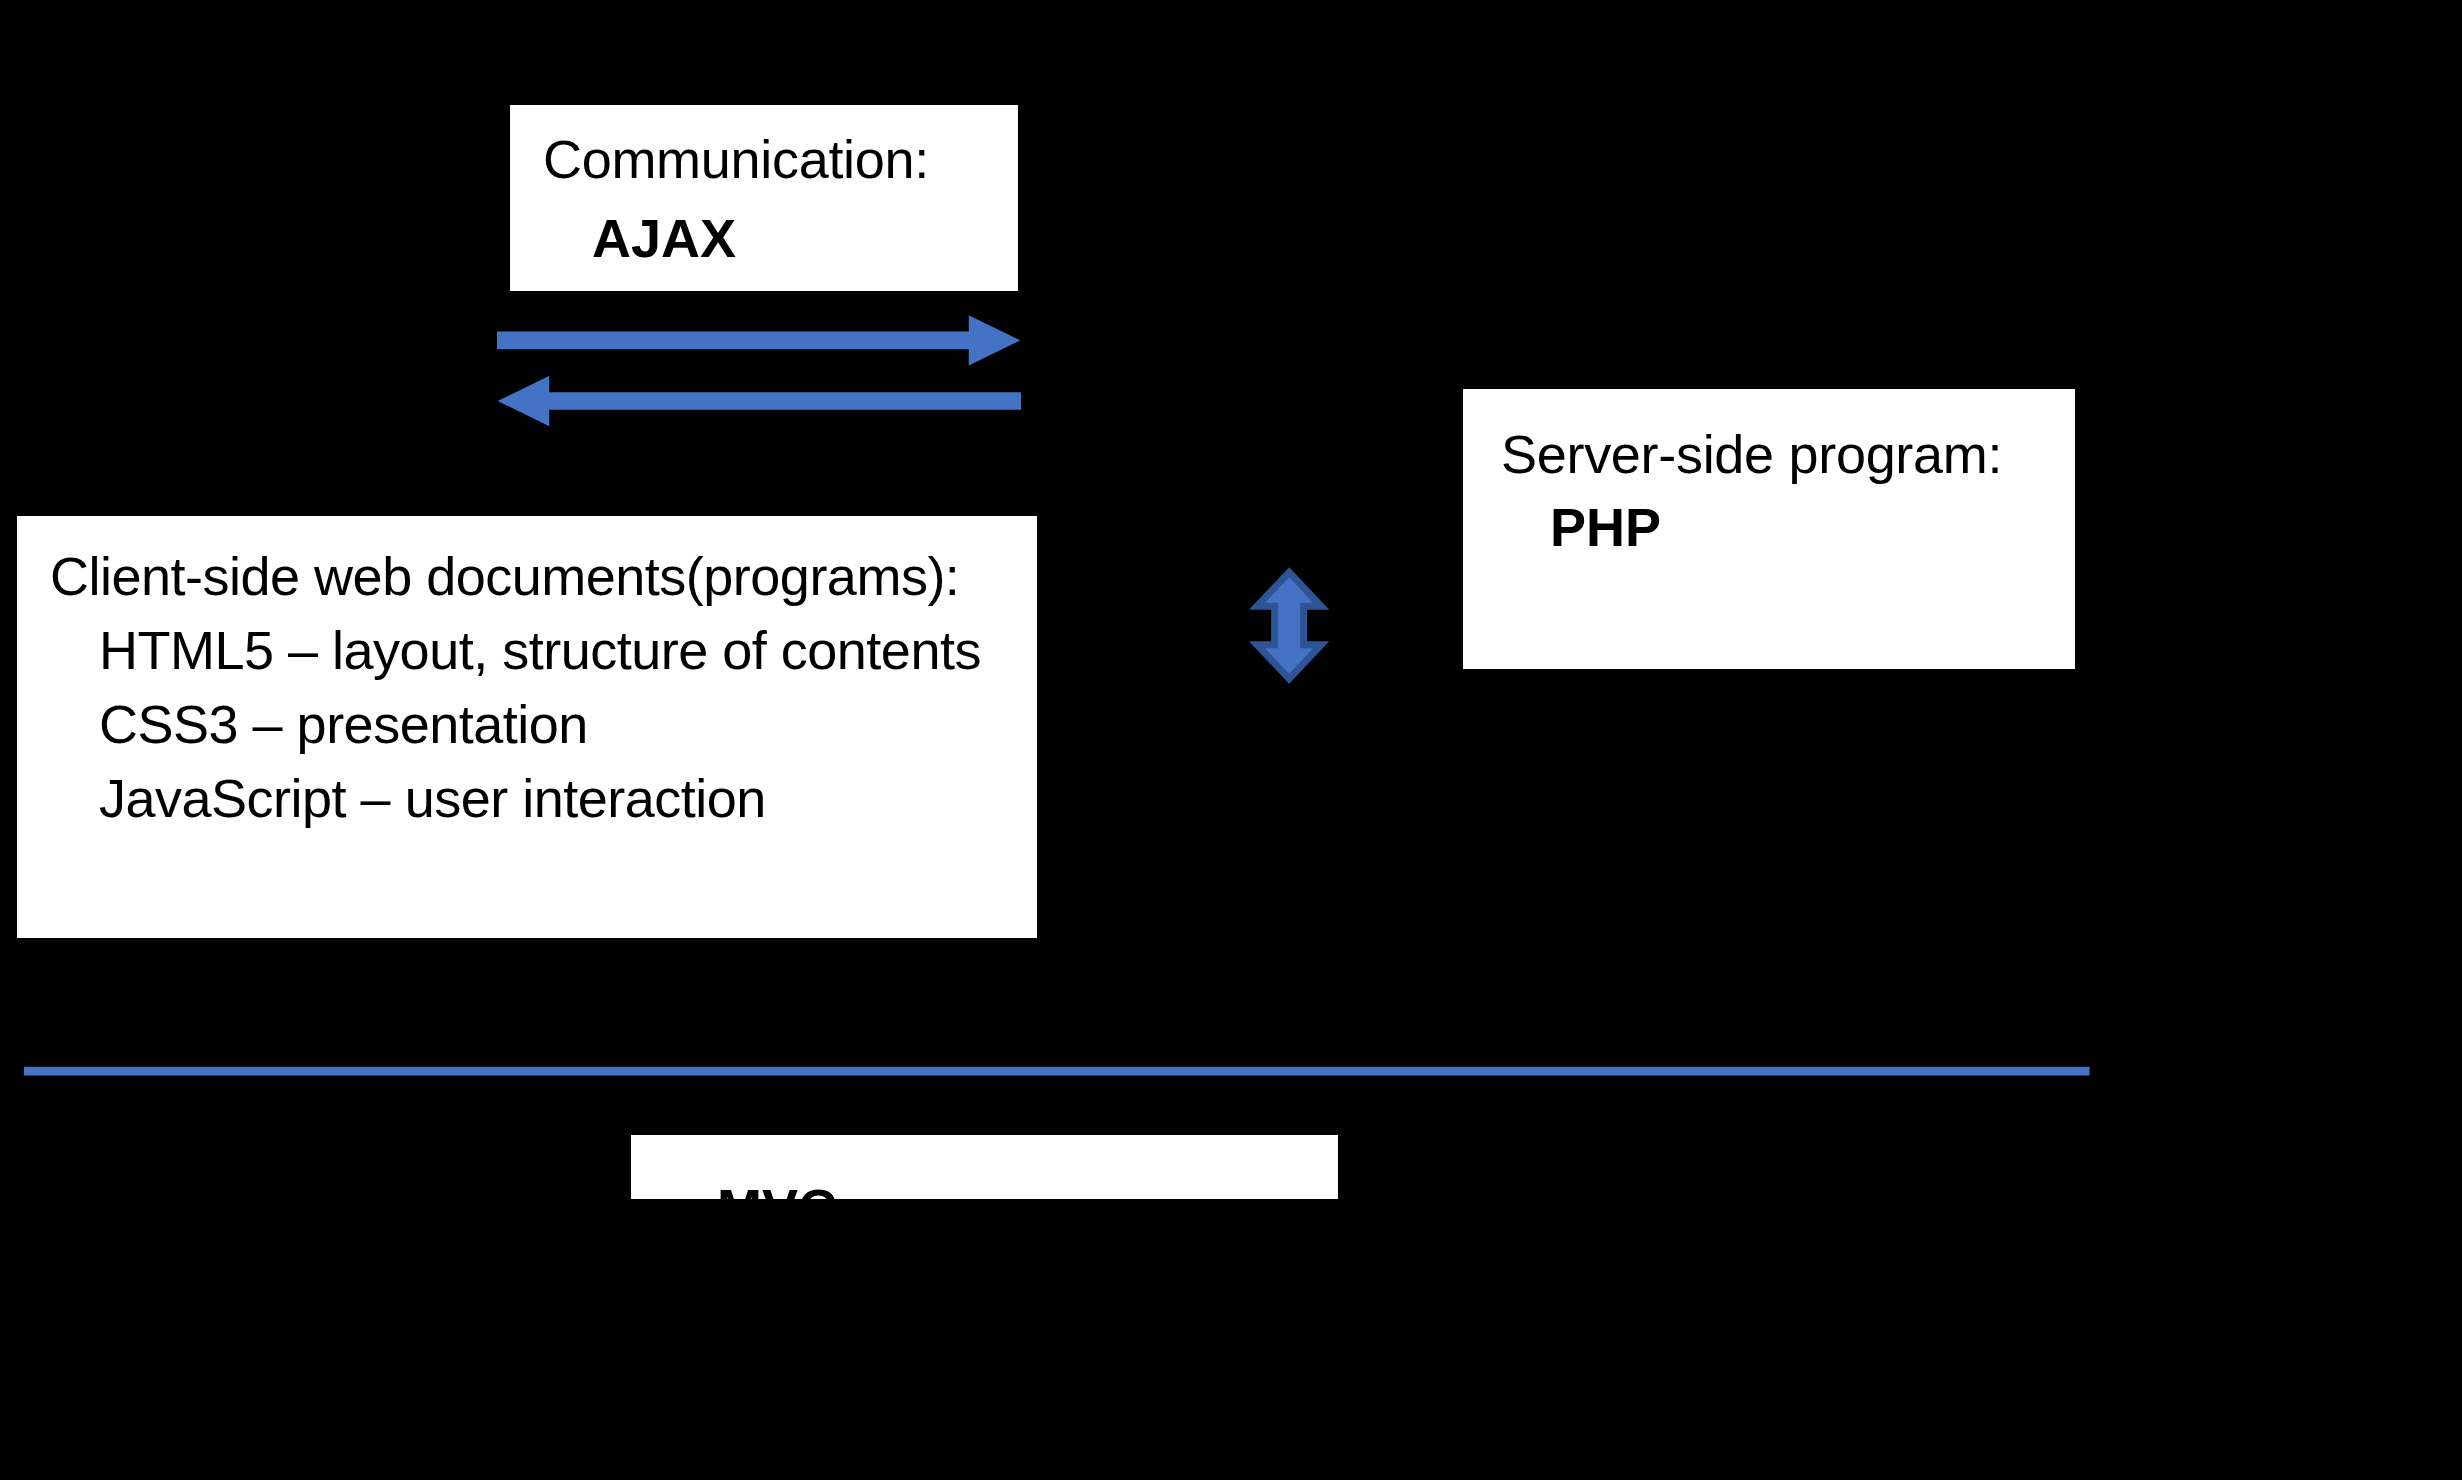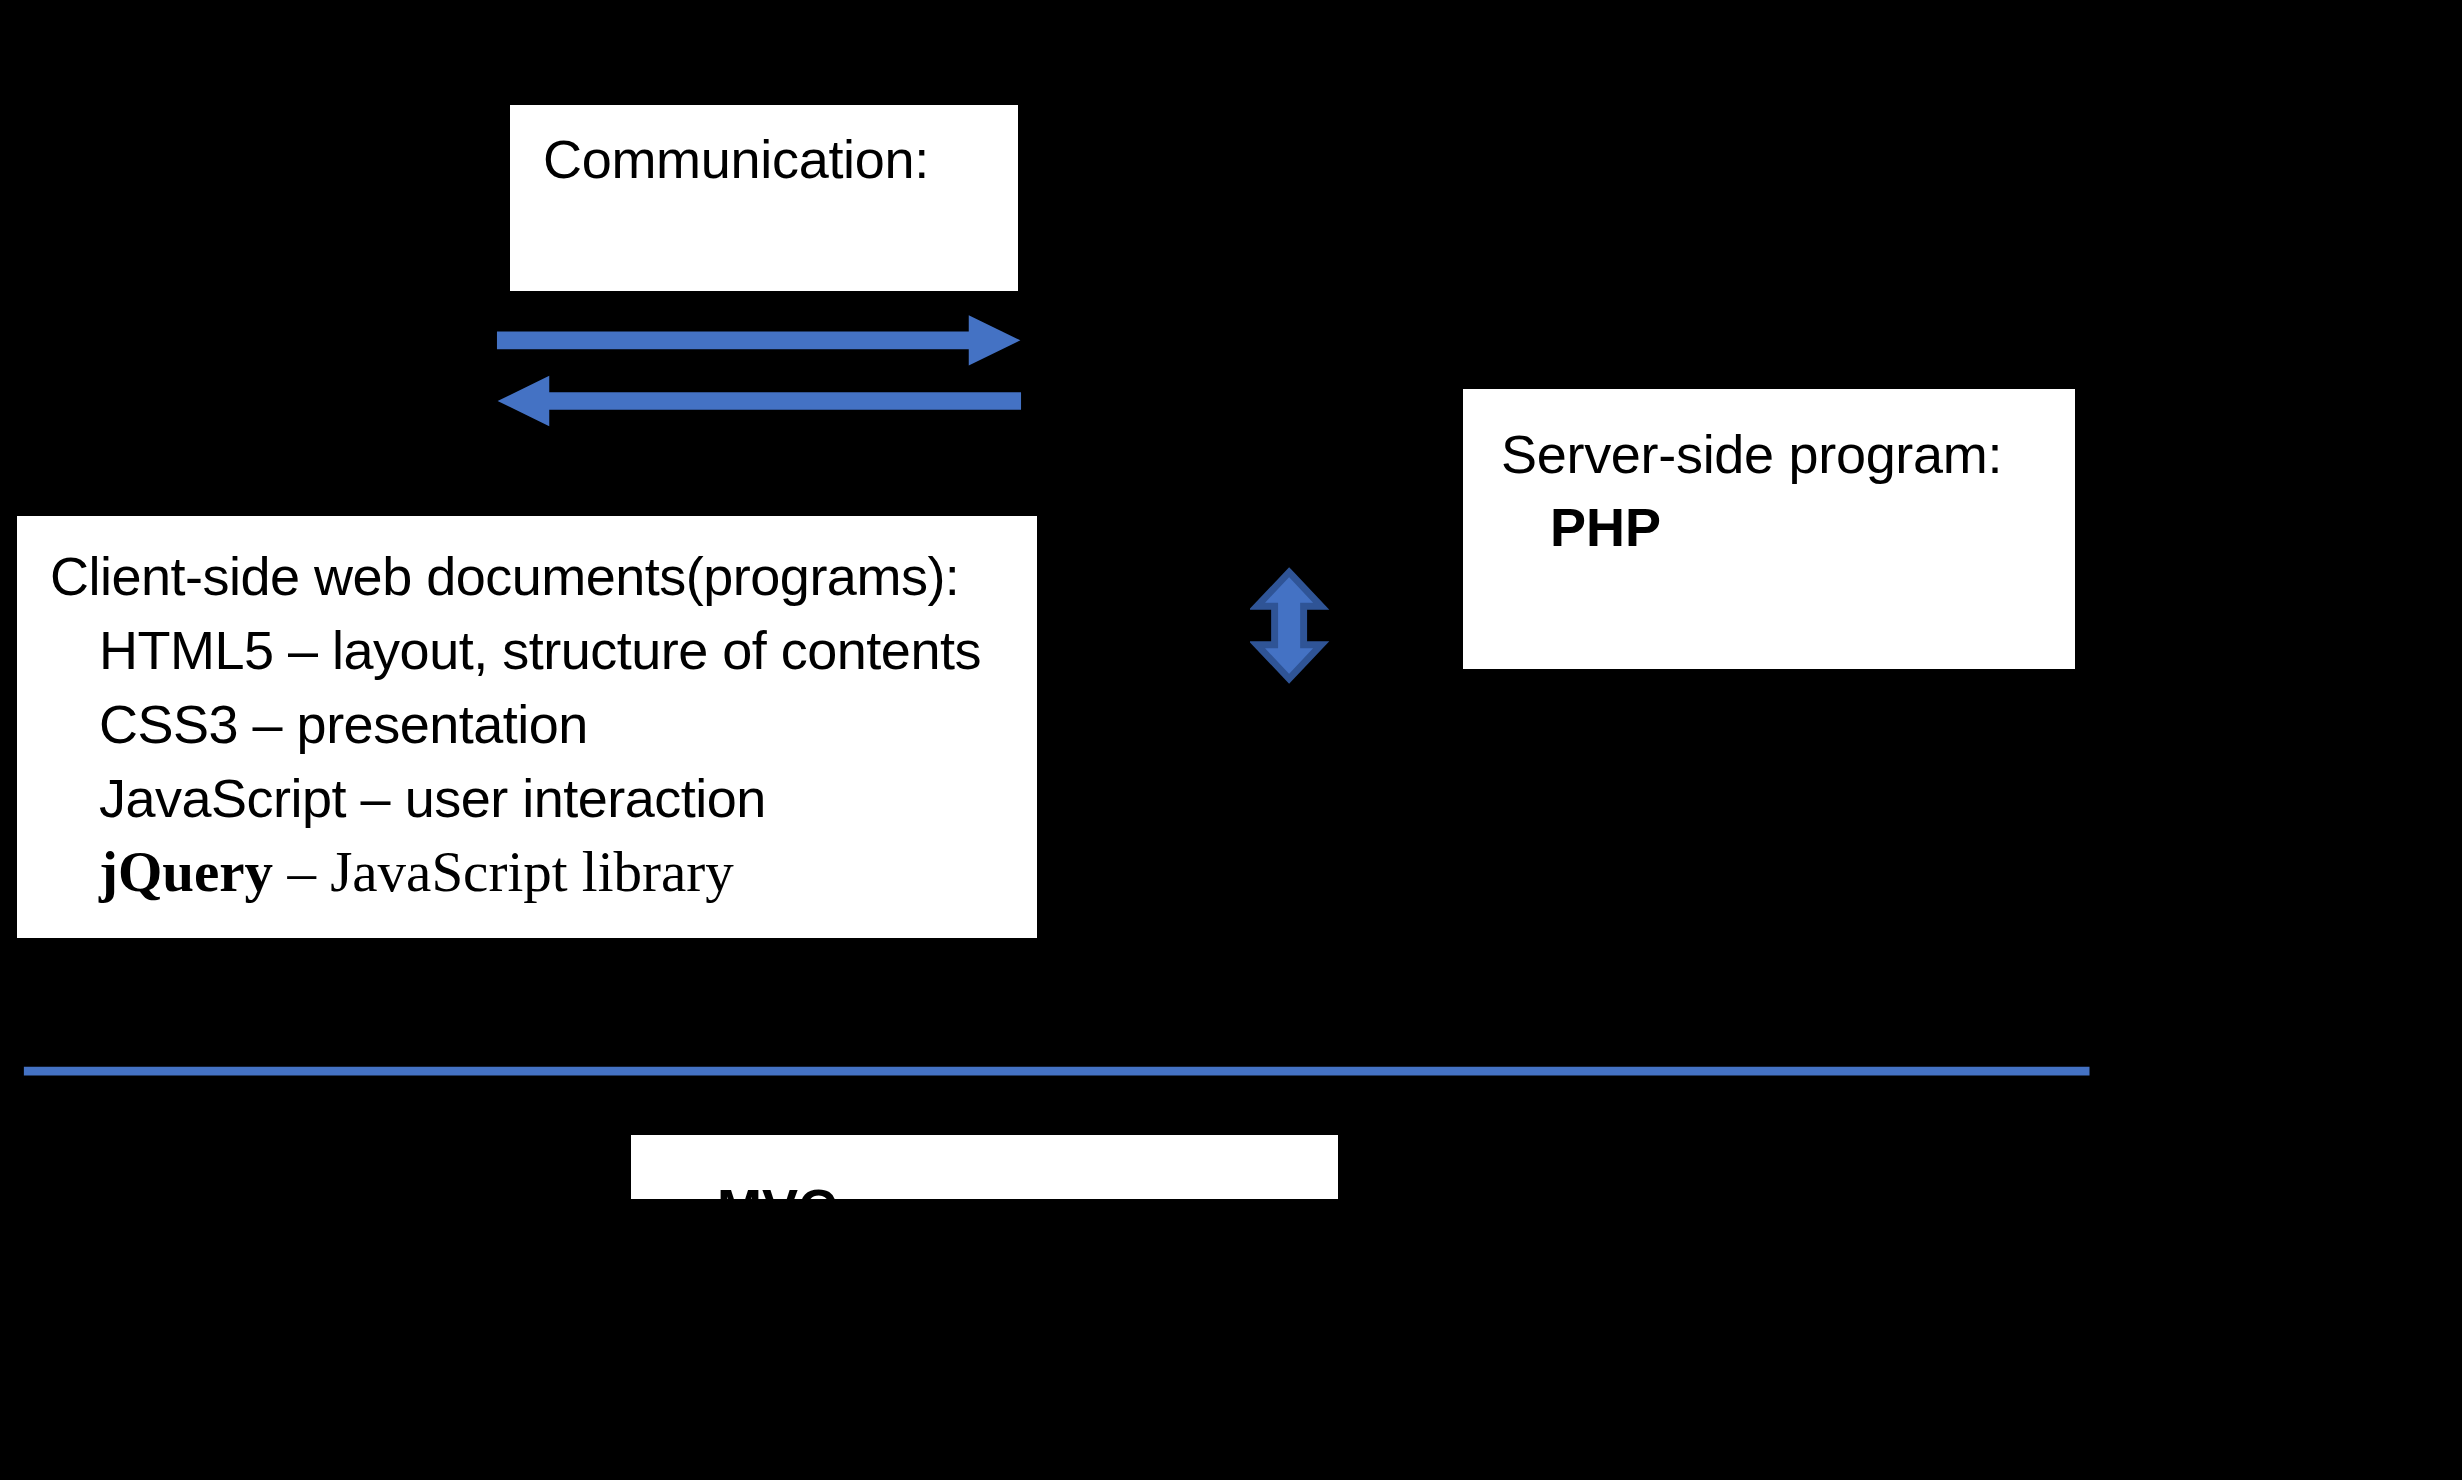--- a/index.html
+++ b/index.html
@@ -125,40 +125,40 @@
   #arrow-vertical { left: 1250px; top: 567px;  width: 82px; height: 117px; }
   #divider-line   { left: 0px;    top: 1053px; width: 2129px; height: 35px; }
 </style>
 </head>
 <body>
 
 <div id="stage">
 
   <div class="box" id="box-communication">
     <div class="box-line title">Communication:</div>
+    <div class="box-line item">AJAX</div>
   </div>
 
   <div class="connector" id="arrow-request">
     <svg width="548" height="57" viewBox="0 0 870 90" xmlns="http://www.w3.org/2000/svg">
       <polygon points="19,26 768,26 768,0 850,40 768,80 768,54 19,54" fill="#4472C4"></polygon>
     </svg>
   </div>
 
   <div class="connector" id="arrow-response">
     <svg width="548" height="57" viewBox="0 0 870 90" xmlns="http://www.w3.org/2000/svg">
       <polygon points="851,27 102,27 102,1 20,41 102,81 102,55 851,55" fill="#4472C4"></polygon>
     </svg>
   </div>
 
   <div class="box" id="box-client">
     <div class="box-line title">Client-side web documents(programs):</div>
     <div class="box-line item">HTML5 – layout, structure of contents</div>
     <div class="box-line item">CSS3 – presentation</div>
     <div class="box-line item">JavaScript – user interaction</div>
-    <div class="box-line item-serif"><b>jQuery</b><span> – JavaScript library</span></div>
   </div>
 
   <div class="connector" id="arrow-vertical">
     <svg width="82" height="117" viewBox="0 0 130 185" xmlns="http://www.w3.org/2000/svg">
       <polygon points="62,8 113,62 85,62 85,123 113,123 62,177 11,123 39,123 39,62 11,62" fill="#4472C4" stroke="#2F5496" stroke-width="11" stroke-linejoin="miter"></polygon>
     </svg>
   </div>
 
   <div class="box" id="box-server">
     <div class="box-line title">Server-side program:</div>

